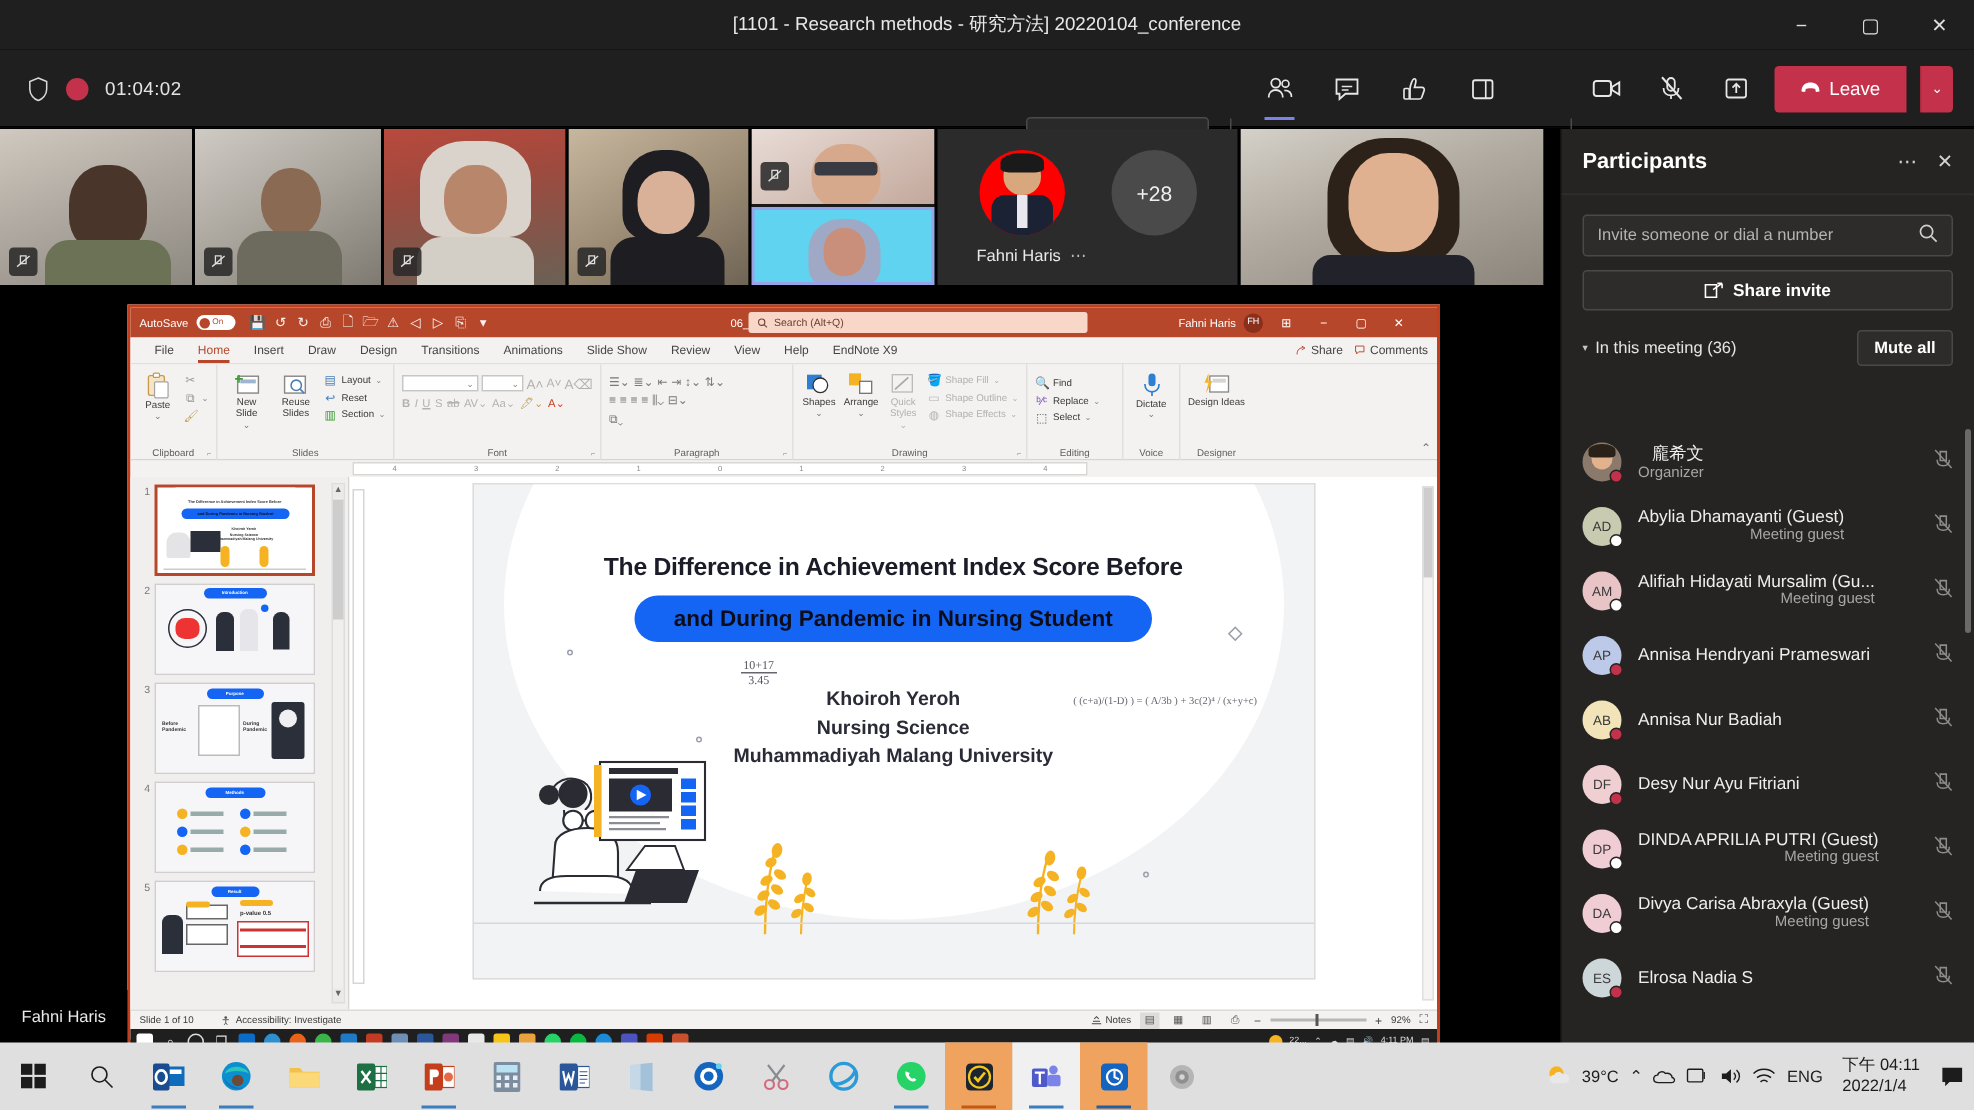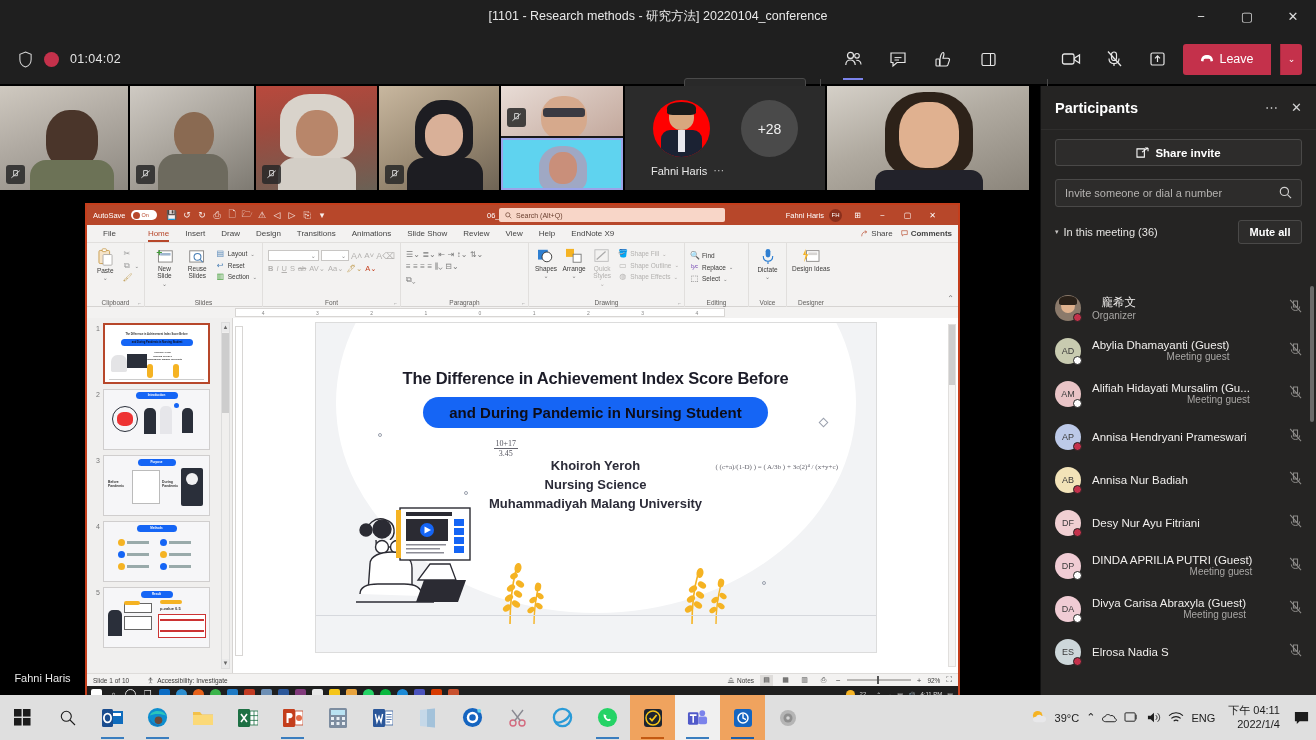--- a/index.html
+++ b/index.html
@@ -63,21 +63,21 @@
   #ppt-qa .acct{ position:absolute; right:116px; display:flex; align-items:center; gap:5px; }
   #ppt-qa .acct .nm{ color:#fff; font-size:7.5px; }
   #ppt-qa .acct .av{ width:13px; height:13px; border-radius:50%; background:#8a2f1c; color:#fff;
     font-size:6px; display:flex; align-items:center; justify-content:center; }
   #ppt-qa .wbt{ position:absolute; top:0; height:20px; width:25px; display:flex; align-items:center;
     justify-content:center; color:#fff; font-size:8px; }
 
   #ppt-tabs{ height:18px; background:#f3f2f1; display:flex; align-items:center; padding-left:8px;
     gap:0; position:relative; border-bottom:1px solid #e1dfdd; }
   .ptab{ font-size:8px; color:#444; padding:0 8px; height:18px; line-height:18px; position:relative; }
-  .ptab.sel{ color:#b7472a;margin-left:16px; }
+  .ptab.sel{ color:#b7472a; }
   .ptab.sel::after{ content:""; position:absolute; left:8px; right:8px; bottom:1px; height:1.5px;
     background:#b7472a; }
   #ppt-tabs .rt{ position:absolute; right:6px; display:flex; gap:8px; align-items:center; }
   #ppt-tabs .rt span{ font-size:8px; color:#444; display:flex; align-items:center; gap:3px; }
 
   #ribbon{ height:64px; background:#f3f2f1; display:flex; border-bottom:1px solid #d6d4d2;
     font-size:7px; color:#3b3a39; position:relative; }
   .rgrp{ position:relative; height:64px; border-right:1px solid #e1dfdd; padding:3px 5px 0;
     display:flex; flex-direction:column; }
   .rgrp .glabel{ position:absolute; bottom:1px; left:0; right:0; text-align:center; font-size:6.5px;
@@ -199,21 +199,21 @@
 
   
   #taskbar{ position:absolute; left:0; bottom:0; width:1316px; height:45px; background:#dfdfdf;
     display:flex; align-items:center; }
   #taskbar .tbtn{ width:45px; height:45px; display:flex; align-items:center; justify-content:center;
     position:relative; }
   #taskbar .tbtn .run{ position:absolute; bottom:1px; left:11px; width:23px; height:2px; background:#3a7ebf; }
   #taskbar .sys{ position:absolute; right:0; height:45px; display:flex; align-items:center; gap:7px;
     padding-right:6px; }
   #taskbar .sys .it{ color:#1c1c1c; font-size:11px; display:flex; align-items:center; }
-  #clock{ display:flex; flex-direction:column; align-items:flex-end; font-size:11px; color:#1c1c1c;
+  #clock{ display:flex; flex-direction:column; align-items:flex-start; font-size:11px; color:#1c1c1c;
     line-height:1.25; padding:0 6px; }
   .svgi{ display:block; }
 </style>
 </head>
 <body>
 
 <div id="titlebar">
   <div class="ttl">[1101 - Research methods - 研究方法] 20220104_conference</div>
   <div class="wbtns">
     <div class="wbtn">−</div>
@@ -444,21 +444,21 @@
       <span>
         <svg width="7" height="7" viewBox="0 0 10 10">
             <path d="M1 9 C1 4 4 2.5 7 2.5 M5.5 1 L8.5 2.8 L5.5 4.6" fill="none" stroke="#b7472a" stroke-width=".9"></path>
           </svg>
         <b style="font-weight:normal">Share</b>
       </span>
       <span>
         <svg width="7" height="7" viewBox="0 0 10 10">
             <path d="M1 1 H9 V6.5 H4 L2 8.5 V6.5 H1 Z" fill="none" stroke="#b7472a" stroke-width=".9"></path>
           </svg>
-        <b style="font-weight:bold">Comments</b>
+        <b style="font-weight:normal">Comments</b>
       </span>
     </div>
   </div>
 
   <div id="ribbon">
 
     <div class="rgrp" style="width:58px;">
       <div class="inner">
         <div class="bigbtn">
           <svg width="17" height="18" viewBox="0 0 20 22">
@@ -964,36 +964,36 @@
 
 <div id="nameov">Fahni Haris</div>
 
 <div id="panel">
   <div class="phead">
     <span class="t">Participants</span>
     <span class="a">⋯</span>
     <span class="x">✕</span>
   </div>
 
-  <div id="shareinv">
-    <svg width="13" height="12" viewBox="0 0 14 13">
-      <path d="M1 2 H9 V11 H1 Z" fill="none" stroke="#fff" stroke-width="1.15"></path>
-      <path d="M6.5 5.5 L13 1 M13 1 V4.6 M13 1 H9.6" fill="none" stroke="#fff" stroke-width="1.15"></path>
-    </svg>
-    <span>Share invite</span>
-  </div>
-
   <div id="inviteinp">
     <span class="ph">Invite someone or dial a number</span>
     <span class="si">
       <svg width="13" height="13" viewBox="0 0 14 14">
           <circle cx="5.8" cy="5.8" r="4.4" fill="none" stroke="#d0cfce" stroke-width="1.25"></circle>
           <path d="M9.2 9.2 L13 13" stroke="#d0cfce" stroke-width="1.25"></path>
         </svg>
     </span>
+  </div>
+
+  <div id="shareinv">
+    <svg width="13" height="12" viewBox="0 0 14 13">
+      <path d="M1 2 H9 V11 H1 Z" fill="none" stroke="#fff" stroke-width="1.15"></path>
+      <path d="M6.5 5.5 L13 1 M13 1 V4.6 M13 1 H9.6" fill="none" stroke="#fff" stroke-width="1.15"></path>
+    </svg>
+    <span>Share invite</span>
   </div>
 
   <div id="secrow">
     <span class="cv">▾</span>
     <span class="lbl">In this meeting (36)</span>
     <div id="muteall">Mute all</div>
   </div>
 
   <div id="plist">
 

